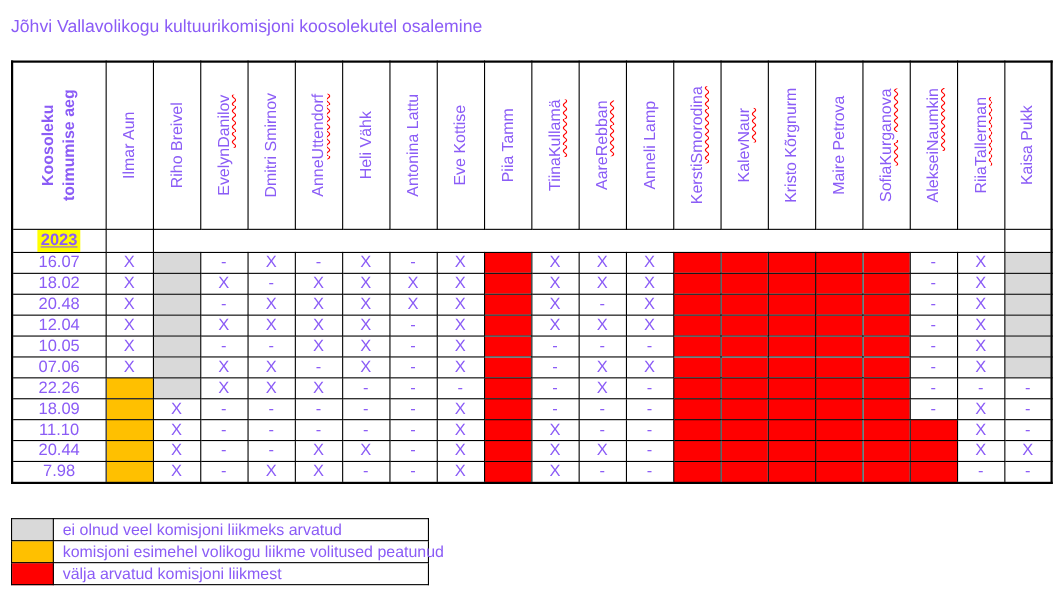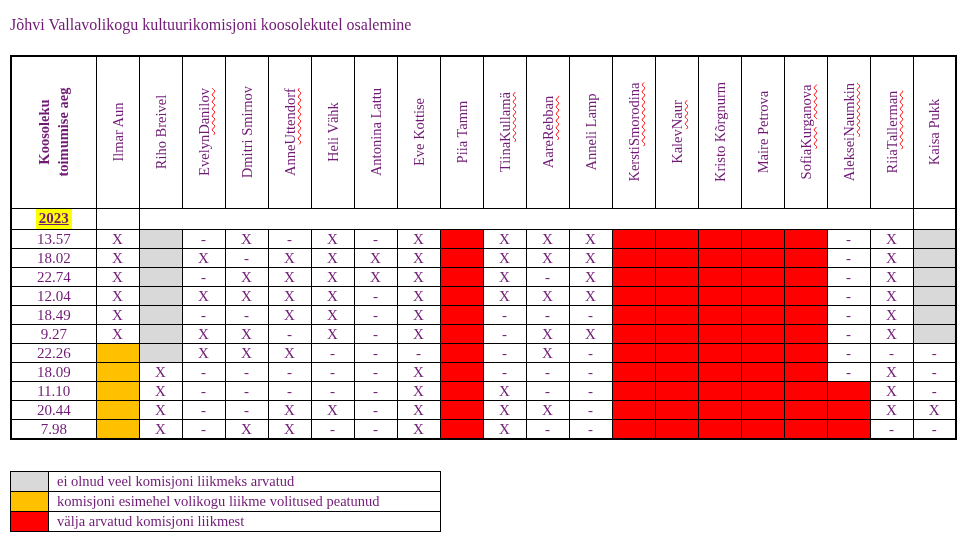--- a/index.html
+++ b/index.html
@@ -1,18 +1,18 @@
 <!DOCTYPE html>
 <html><head>
 <meta charset="utf-8">
 <style>
   html, body { margin: 0; padding: 0; background: #fff; }
   .page {
     position: relative; width: 963px; height: 541px; background: #ffffff;
-    font-family: Liberation Serif, serif; color: #701a75;
+    font-family: Liberation Sans, sans-serif; color: #8b5cf6;
     overflow: hidden;
   }
   .title { position: absolute; left: 10px; top: 16px; font-size: 16px; white-space: nowrap; }
 
   table { border-collapse: collapse; table-layout: fixed; }
 
   .main-table { position: absolute; left: 10px; top: 55px; width: 945px; border: 2px solid #000; }
   .main-table th, .main-table td {
     border: 1px solid #000; padding: 0; text-align: center; vertical-align: middle;
     font-size: 15px; overflow: hidden;
@@ -34,21 +34,21 @@
     text-decoration-style: wavy;
     text-decoration-color: #ff0000;
     text-decoration-thickness: 1px;
     text-underline-offset: 2px;
   }
   .year-row { height: 21px; }
   .year-badge { font-weight: bold; text-decoration: underline; padding: 10px 3px; font-size: 15px; }
   .data-row { height: 19px; }
   .data-row td { line-height: 18px; }
 
-  .legend-table { position: absolute; left: 10px; top: 471px; width: 431px; border: 1.5px solid #000; }
+  .legend-table { position: absolute; left: 10px; top: 471px; width: 380px; border: 1.5px solid #000; }
   .legend-table td { border: 1px solid #000; height: 19px; font-size: 14.5px; padding: 0; }
   .legend-table td.legend-label { text-align: left; padding-left: 8px; white-space: nowrap; }
 </style>
 </head>
 <body>
 
 <div class="page">
   <div class="title">Jõhvi Vallavolikogu kultuurikomisjoni koosolekutel osalemine</div>
 
   <table class="main-table">
@@ -173,21 +173,21 @@
         </tr>
       </thead>
     <tbody id="main-tbody">
         <tr class="year-row">
           <td><span class="year-badge" style="background: rgb(255, 255, 0);">2023</span></td>
           <td></td>
           <td colspan="18"></td>
           <td></td>
         </tr>
         <tr class="data-row">
-          <td>13.57</td>
+          <td>16.07</td>
           <td>X</td>
           <td style="background: rgb(217, 217, 217);"></td>
           <td>-</td>
           <td>X</td>
           <td>-</td>
           <td>X</td>
           <td>-</td>
           <td>X</td>
           <td style="background: rgb(255, 0, 0);"></td>
           <td>X</td>
@@ -219,21 +219,21 @@
           <td style="background: rgb(255, 0, 0);"></td>
           <td style="background: rgb(255, 0, 0);"></td>
           <td style="background: rgb(255, 0, 0);"></td>
           <td style="background: rgb(255, 0, 0);"></td>
           <td style="background: rgb(255, 0, 0);"></td>
           <td>-</td>
           <td>X</td>
           <td style="background: rgb(217, 217, 217);"></td>
         </tr>
         <tr class="data-row">
-          <td>22.74</td>
+          <td>20.48</td>
           <td>X</td>
           <td style="background: rgb(217, 217, 217);"></td>
           <td>-</td>
           <td>X</td>
           <td>X</td>
           <td>X</td>
           <td>X</td>
           <td>X</td>
           <td style="background: rgb(255, 0, 0);"></td>
           <td>X</td>
@@ -265,44 +265,44 @@
           <td style="background: rgb(255, 0, 0);"></td>
           <td style="background: rgb(255, 0, 0);"></td>
           <td style="background: rgb(255, 0, 0);"></td>
           <td style="background: rgb(255, 0, 0);"></td>
           <td style="background: rgb(255, 0, 0);"></td>
           <td>-</td>
           <td>X</td>
           <td style="background: rgb(217, 217, 217);"></td>
         </tr>
         <tr class="data-row">
-          <td>18.49</td>
-          <td>X</td>
-          <td style="background: rgb(217, 217, 217);"></td>
-          <td>-</td>
-          <td>-</td>
-          <td>X</td>
-          <td>X</td>
-          <td>-</td>
-          <td>X</td>
-          <td style="background: rgb(255, 0, 0);"></td>
-          <td>-</td>
-          <td>-</td>
-          <td>-</td>
-          <td style="background: rgb(255, 0, 0);"></td>
-          <td style="background: rgb(255, 0, 0);"></td>
-          <td style="background: rgb(255, 0, 0);"></td>
-          <td style="background: rgb(255, 0, 0);"></td>
-          <td style="background: rgb(255, 0, 0);"></td>
-          <td>-</td>
-          <td>X</td>
-          <td style="background: rgb(217, 217, 217);"></td>
-        </tr>
-        <tr class="data-row">
-          <td>9.27</td>
+          <td>10.05</td>
+          <td>X</td>
+          <td style="background: rgb(217, 217, 217);"></td>
+          <td>-</td>
+          <td>-</td>
+          <td>X</td>
+          <td>X</td>
+          <td>-</td>
+          <td>X</td>
+          <td style="background: rgb(255, 0, 0);"></td>
+          <td>-</td>
+          <td>-</td>
+          <td>-</td>
+          <td style="background: rgb(255, 0, 0);"></td>
+          <td style="background: rgb(255, 0, 0);"></td>
+          <td style="background: rgb(255, 0, 0);"></td>
+          <td style="background: rgb(255, 0, 0);"></td>
+          <td style="background: rgb(255, 0, 0);"></td>
+          <td>-</td>
+          <td>X</td>
+          <td style="background: rgb(217, 217, 217);"></td>
+        </tr>
+        <tr class="data-row">
+          <td>07.06</td>
           <td>X</td>
           <td style="background: rgb(217, 217, 217);"></td>
           <td>X</td>
           <td>X</td>
           <td>-</td>
           <td>X</td>
           <td>-</td>
           <td>X</td>
           <td style="background: rgb(255, 0, 0);"></td>
           <td>-</td>

